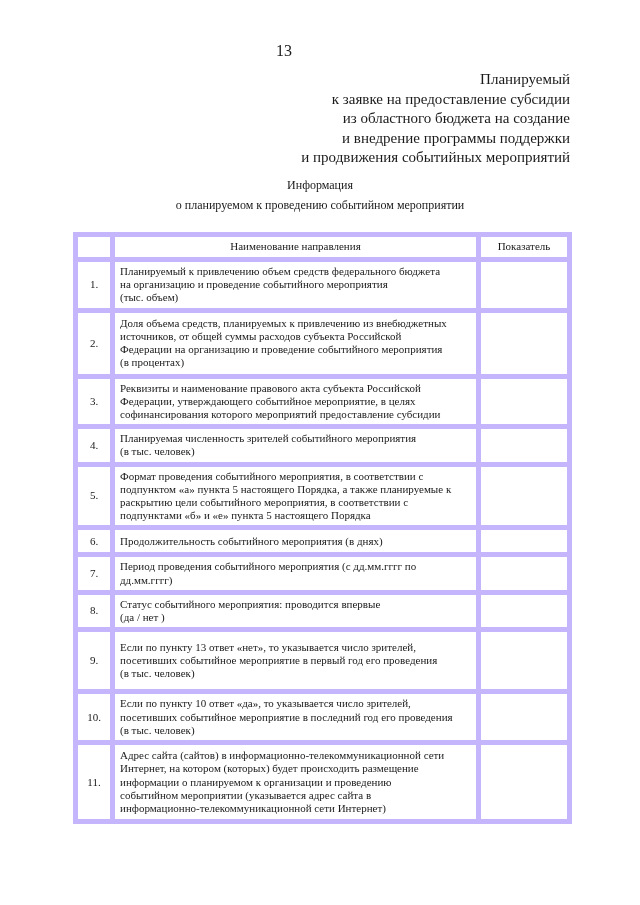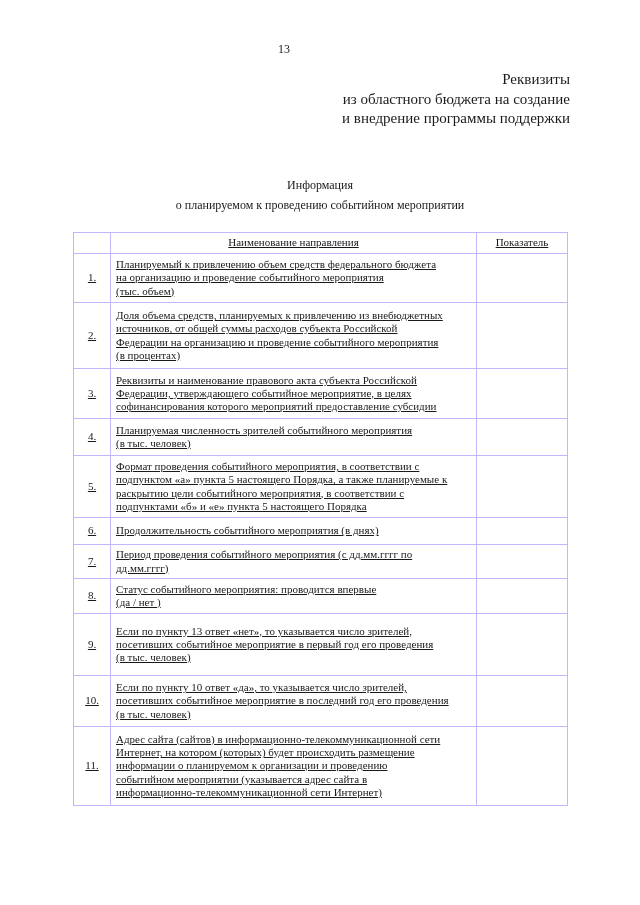--- a/index.html
+++ b/index.html
@@ -1,39 +1,41 @@
 <!DOCTYPE html>
 <html><head>
 <meta charset="utf-8">
 <style>
   html, body { margin: 0; padding: 0; background: #ffffff; }
   body { width: 640px; height: 905px; position: relative; overflow: hidden;
          font-family: "Liberation Serif", "DejaVu Serif", serif; color: #1a1a1a; }
-  .page-number { position: absolute; top: 42px; left: 0; width: 568px; text-align: center; font-size: 12px; }
+  .page-number { position: absolute; top: 42px; left: 0; width: 568px; text-align: center; font-size: 16px; }
   .appendix { position: absolute; top: 70px; right: 70px; text-align: right; font-size: 15px; line-height: 19.5px; }
   .title { position: absolute; top: 176px; left: 0; width: 640px; text-align: center; font-size: 12px; line-height: 19.5px; }
   table.info { position: absolute; top: 232px; left: 73px; width: 494px; border-collapse: collapse; table-layout: fixed; font-size: 11px; line-height: 13.2px; }
-  table.info td, table.info th { border: 1px solid #c4b5fd; padding: 0; vertical-align: middle; text-decoration: underline; }
+  table.info td, table.info th { border: 5px solid #c4b5fd; padding: 0; vertical-align: middle; }
   table.info th { font-weight: normal; height: 20px; text-align: center; }
   col.c-num { width: 37px; }
   col.c-name { width: 366px; }
   col.c-val { width: 91px; }
   td.num { text-align: center; }
   td.name { padding: 3px 4px 3px 5px !important; text-align: left; vertical-align: top; }
   td.val { }
 </style>
 </head>
 <body>
 
 <div class="page-number">13</div>
 
 <div class="appendix">
-  <div>Реквизиты</div>
+  <div>Планируемый</div>
+  <div>к заявке на предоставление субсидии</div>
   <div>из областного бюджета на создание</div>
   <div>и внедрение программы поддержки</div>
+  <div>и продвижения событийных мероприятий</div>
 </div>
 
 <div class="title">
   <div>Информация</div>
   <div>о планируемом к проведению событийном мероприятии</div>
 </div>
 
 <table class="info">
   <colgroup>
       <col class="c-num">

